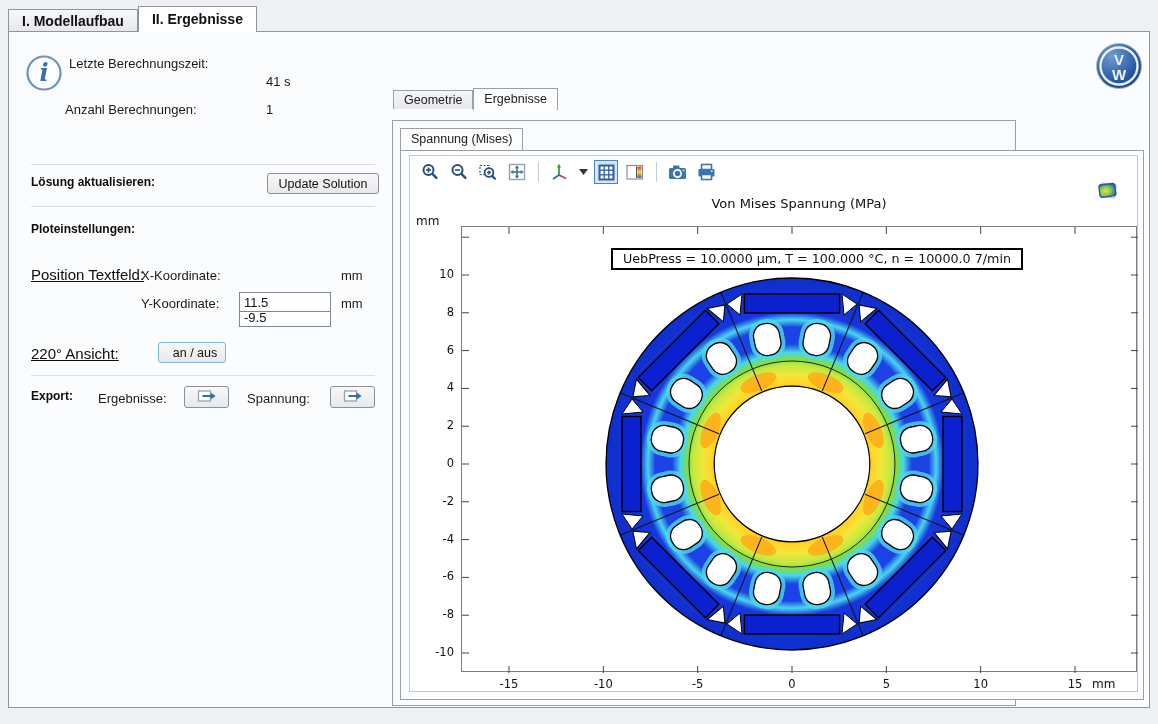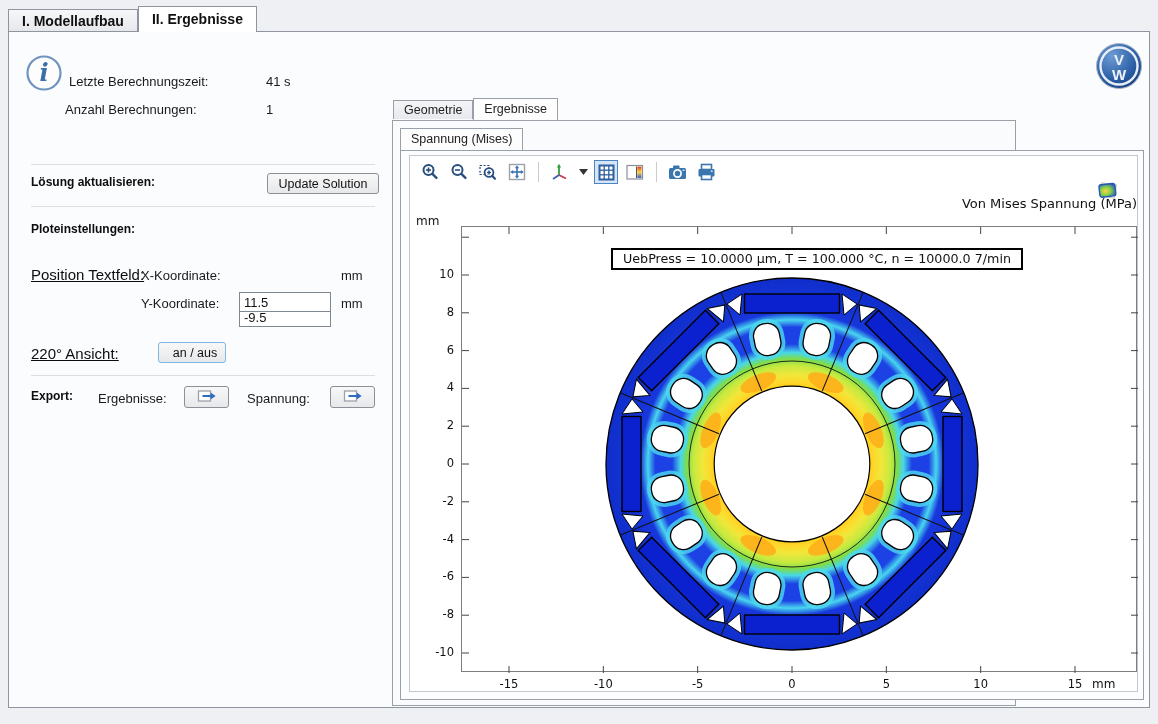--- a/index.html
+++ b/index.html
@@ -55,21 +55,21 @@
     position:absolute; left:8px; top:4px; width:729px; height:537px;
     background:#ffffff; border:1px solid #c4c8ce;
   }
   
   .gtoolbar { position:absolute; left:8px; top:3px; height:26px; display:flex; align-items:center; gap:5px; }
   .tool { width:24px; height:24px; display:flex; align-items:center; justify-content:center; border:1px solid transparent; cursor:pointer; }
   .tool.active { background:#d6e6f8; border:1px solid #4b86c4; }
   .tsep { width:1px; height:20px; background:#c9cdd3; margin:0 4px; }
   .caret { width:12px; height:24px; display:flex; align-items:center; justify-content:center; cursor:pointer; }
   
-  .plot-title { position:absolute; left:51px; top:40px; width:676px; text-align:right;
+  .plot-title { position:absolute; left:51px; top:40px; width:676px; text-align:center;
     font-family:"DejaVu Sans", sans-serif; font-size:13px; color:#111; }
   .axis-unit { position:absolute; font-family:"DejaVu Sans", sans-serif; font-size:12px; color:#111; }
   #plot-area { position:absolute; left:51px; top:70px; width:676px; height:446px; border:1px solid #7e7e7e; background:#fff; }
   #plot-svg { position:absolute; left:0; top:0; }
   .annotation {
     position:absolute; left:149px; top:21px; height:22px; line-height:18px;
     border:2px solid #000; background:#fff; padding:0 10px; white-space:nowrap;
     font-family:"DejaVu Sans", sans-serif; font-size:12.7px; color:#111; z-index:3;
   }
   .xtick { position:absolute; top:450px; width:30px; text-align:center;
@@ -87,21 +87,21 @@
 </div>
 
 <div class="main-page">
 
   <div class="abs" style="left:16px;top:22px;">
     <svg width="38" height="38" viewBox="0 0 38 38">
       <circle cx="19" cy="19" r="16.5" fill="#fdfdfe" stroke="#6e93bd" stroke-width="2.2"></circle>
       <text x="19" y="27" text-anchor="middle" font-family="DejaVu Serif, serif" font-style="italic" font-weight="bold" font-size="24" fill="#3a6fa8">i</text>
     </svg>
   </div>
-  <div class="abs lbl13" style="left:60px;top:42px;">Letzte Berechnungszeit:</div>
+  <div class="abs lbl13" style="left:60px;top:24px;">Letzte Berechnungszeit:</div>
   <div class="abs lbl13" style="left:257px;top:42px;">41 s</div>
   <div class="abs lbl13" style="left:56px;top:70px;">Anzahl Berechnungen:</div>
   <div class="abs lbl13" style="left:257px;top:70px;">1</div>
 
   <div class="abs" style="left:1086px;top:10px;">
     <svg width="48" height="48" viewBox="-24 -24 48 48">
       <defs>
         <radialGradient id="vwg" cx="0.35" cy="0.28" r="0.95">
           <stop offset="0" stop-color="#6d9bd2"></stop>
             <stop offset="0.55" stop-color="#2b5ea6"></stop>
@@ -144,21 +144,21 @@
   </button>
   <div class="abs lbl13" style="left:238px;top:359px;">Spannung:</div>
   <button class="btn" style="left:321px;top:354px;width:45px;height:22px;padding:0;">
     <svg width="20" height="16" viewBox="0 0 20 16">
       <rect x="1.5" y="3" width="12" height="10" fill="#fff" stroke="#9aa1aa" stroke-width="1.3"></rect>
       <line x1="5.5" y1="8" x2="14" y2="8" stroke="#2f6bc0" stroke-width="2"></line>
       <path d="M13.6 4.6 L18.6 8 L13.6 11.4 Z" fill="#2f6bc0"></path>
     </svg>
   </button>
 
-  <div class="sub-tabstrip" style="left:384px;top:66px;">
+  <div class="sub-tabstrip" style="left:384px;top:56px;">
     <div class="stab">Geometrie</div>
     <div class="stab active">Ergebnisse</div>
   </div>
   <div class="sub-page" style="left:383px;top:88px;width:624px;height:586px;">
 
     <div class="sub-tabstrip" style="left:7px;top:7px;">
       <div class="stab active">Spannung (Mises)</div>
     </div>
     <div class="sub-page" style="left:7px;top:29px;width:744px;height:550px;background:#fcfdfe;">
 

